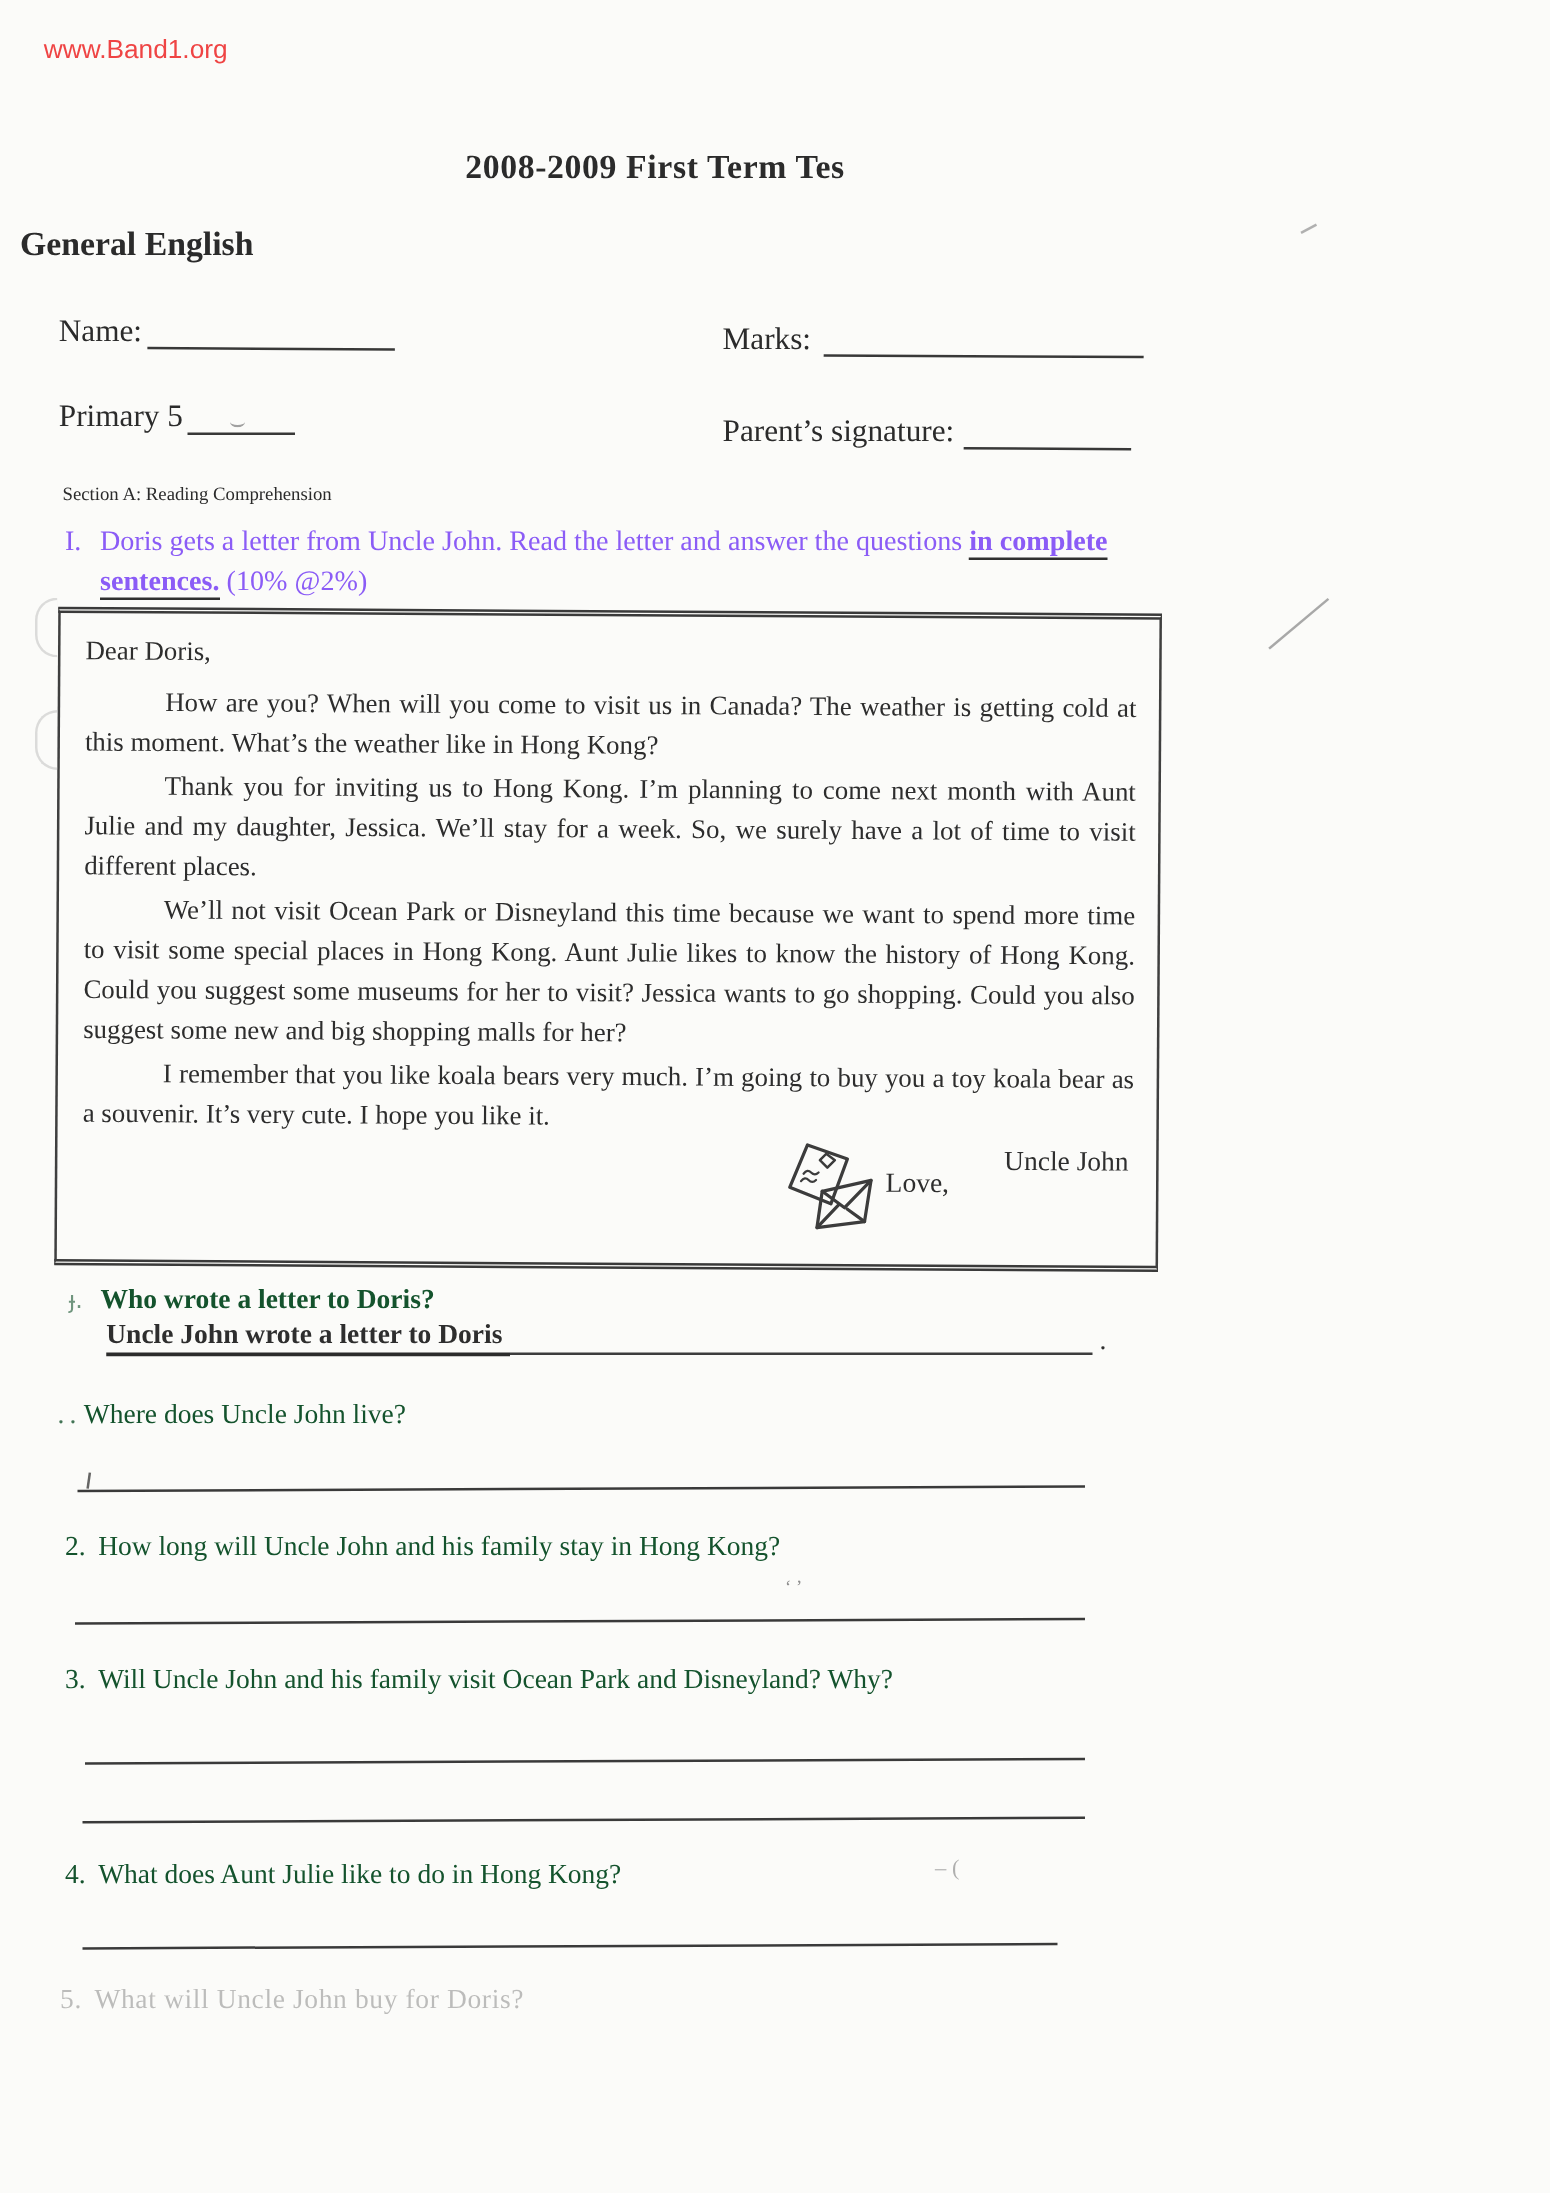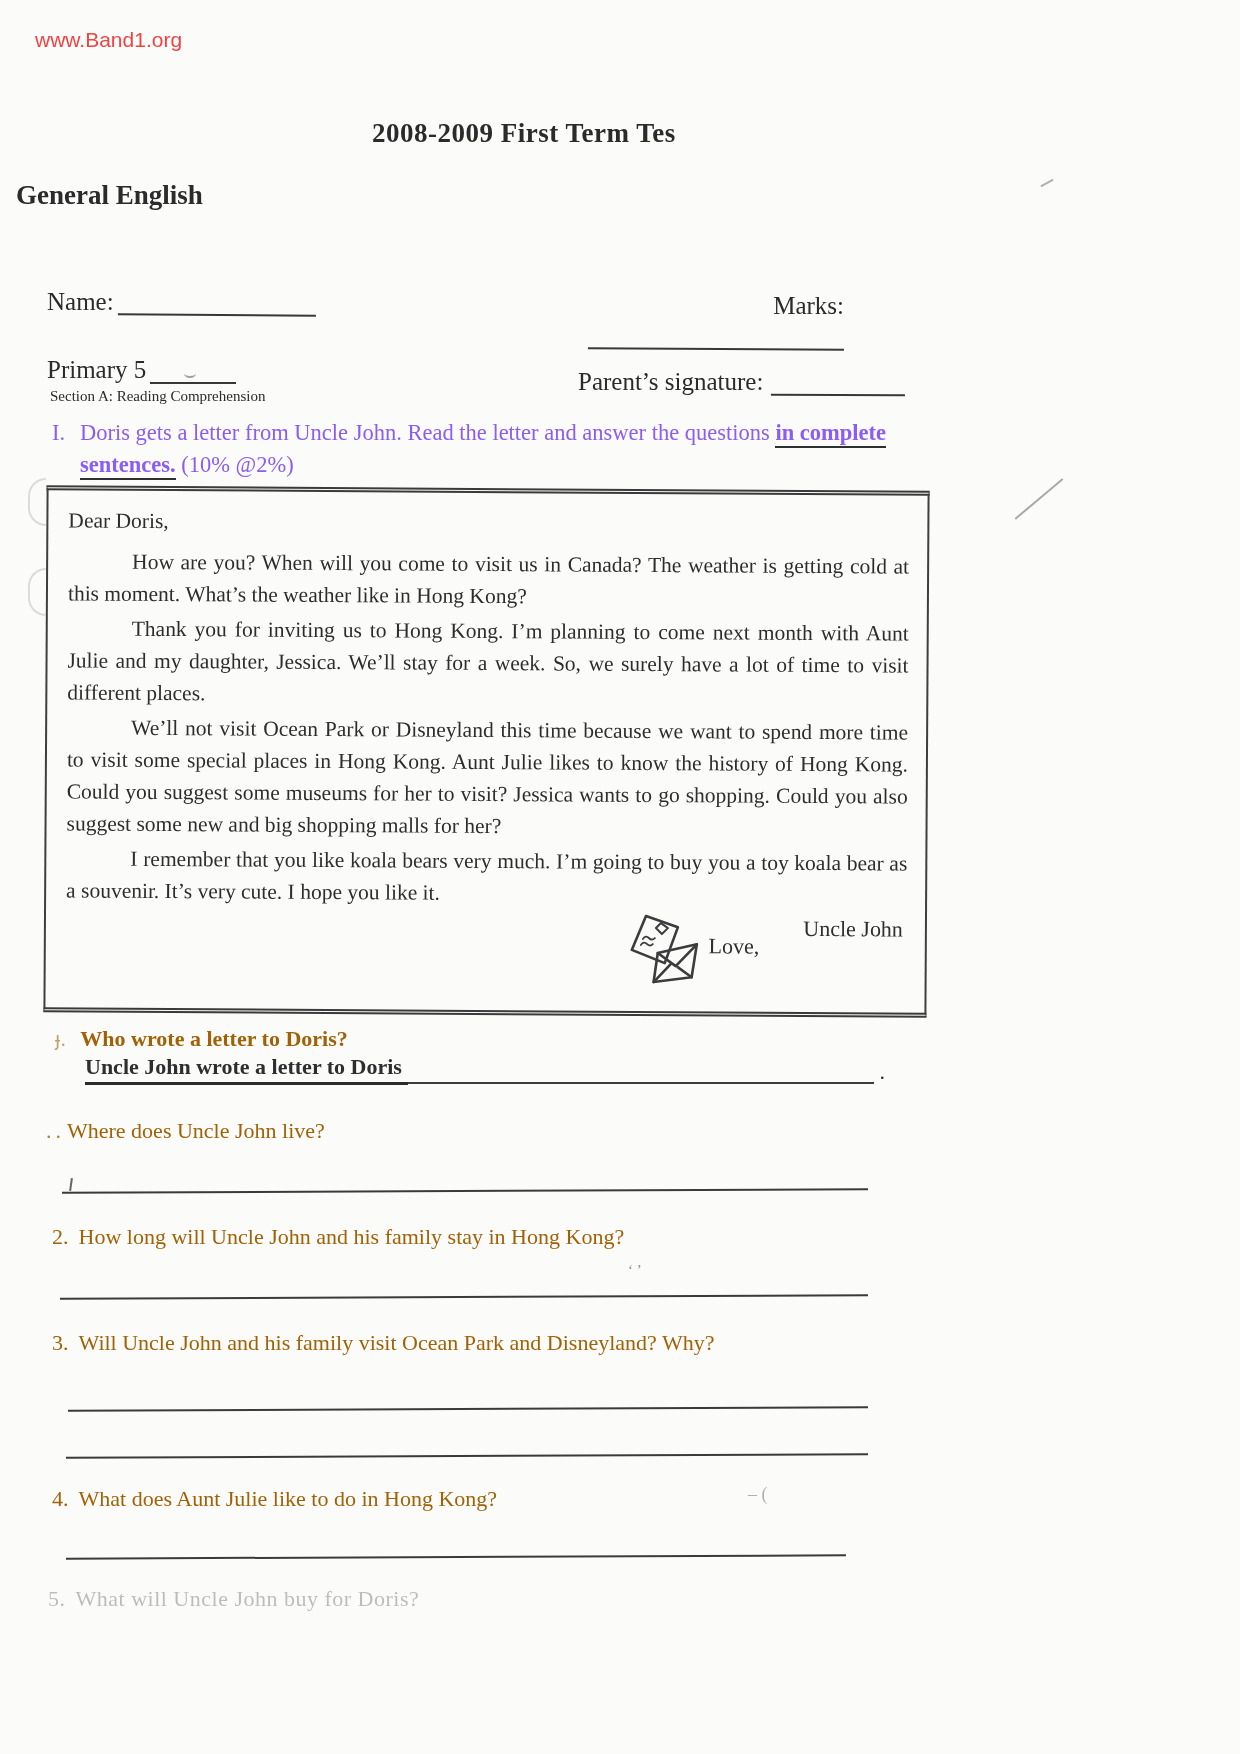--- a/index.html
+++ b/index.html
@@ -15,21 +15,21 @@
   .abs{position:absolute;}
   .site{
     left:35px;top:28px;
     font-family:"Liberation Sans", sans-serif;
     font-size:21px;color:#ef4444;
   }
   .title-wrap{left:0;top:118px;width:1048px;text-align:center;}
   .title{font-size:27px;font-weight:bold;letter-spacing:.5px;color:#2b2b2b;}
   .subtitle-wrap{left:16px;top:180px;width:1048px;text-align:left;}
   .subtitle{font-size:27px;font-weight:bold;color:#2b2b2b;}
-  .field{font-size:25px;color:#2b2b2b;white-space:nowrap;display:flex;align-items:flex-end;margin-top:36px;}
+  .field{font-size:25px;color:#2b2b2b;white-space:nowrap;display:flex;align-items:flex-end;}
   .u-line{display:inline-block;border-bottom:2px solid #383838;height:28px;position:relative;}
   .squiggle{position:absolute;left:34px;bottom:4px;width:12px;height:7px;border-bottom:2px solid #8a8a8a;border-radius:50%;opacity:.8;}
   .sec-head{left:50px;top:388px;font-size:15px;color:#2b2b2b;}
   .instr{font-size:22.5px;color:#8b5cf6;white-space:nowrap;}
   .instr .numeral{display:inline-block;width:28px;}
   .bold-u{font-weight:bold;border-bottom:2px solid #2f2f2f;padding-bottom:1px;}
   
   .letter-box{
     left:45px;top:488px;width:883px;height:527px;
     border:2px solid #3f3f3f;
@@ -44,21 +44,21 @@
   .letter-box p{
     font-size:21.5px;line-height:32px;margin:0 0 3px;
     text-align:justify;text-indent:64px;color:#2d2d2d;
   }
   .sig-row{display:flex;justify-content:flex-end;align-items:flex-start;margin-top:2px;padding-right:4px;}
   .sig-col{display:flex;flex-direction:row;}
   .closing{font-size:22px;margin:20px 0 0 8px;}
   .signature{font-size:22px;margin:2px 0 0 44px;}
   .env{width:86px;height:72px;}
   
-  .q-row{font-size:22px;color:#a16207;white-space:nowrap;}
+  .q-row{font-size:22px;color:#14532d;white-space:nowrap;}
   .q-num{display:inline-block;margin-right:10px;}
   .q-bold{font-weight:bold;}
   .num-smudge{opacity:.6;font-size:19px;margin-right:14px;font-family:"DejaVu Sans", sans-serif;}
   .num-dots{letter-spacing:4px;opacity:.8;margin-right:2px;}
   .ans-row{display:flex;align-items:flex-end;}
   .ans-text{font-weight:bold;font-size:22px;border-bottom:3px solid #2c2c2c;padding:0 6px 2px 0;}
   .ans-fill{flex:1;border-bottom:2px solid #3d3d3d;margin-bottom:1px;}
   .ans-period{font-size:22px;margin-left:6px;}
   .ans-line{height:0;border-top:2px solid #3a3a3a;transform:rotate(-.25deg);}
   .q-faded{opacity:.32;filter:blur(.5px);letter-spacing:.5px;color:#3a3a3a;}
@@ -85,21 +85,21 @@
   </div>
   <div class="abs subtitle-wrap">
     <span class="subtitle">General English</span>
   </div>
 
   <div class="abs field" style="left:47px;top:250px;">
     <span>Name:</span>
     <span class="u-line" style="width:198px;margin-left:4px;transform:rotate(.4deg);"></span>
   </div>
 
-  <div class="abs field" style="left:578px;top:256px;flex-direction:column;">
+  <div class="abs field" style="left:578px;top:256px;">
     <span>Marks:</span>
     <span class="u-line" style="width:256px;margin-left:10px;transform:rotate(.3deg);"></span>
   </div>
 
   <div class="abs field" style="left:47px;top:318px;">
     <span>Primary 5</span>
     <span class="u-line" style="width:86px;margin-left:4px;">
         <span class="squiggle"></span>
       </span>
   </div>

